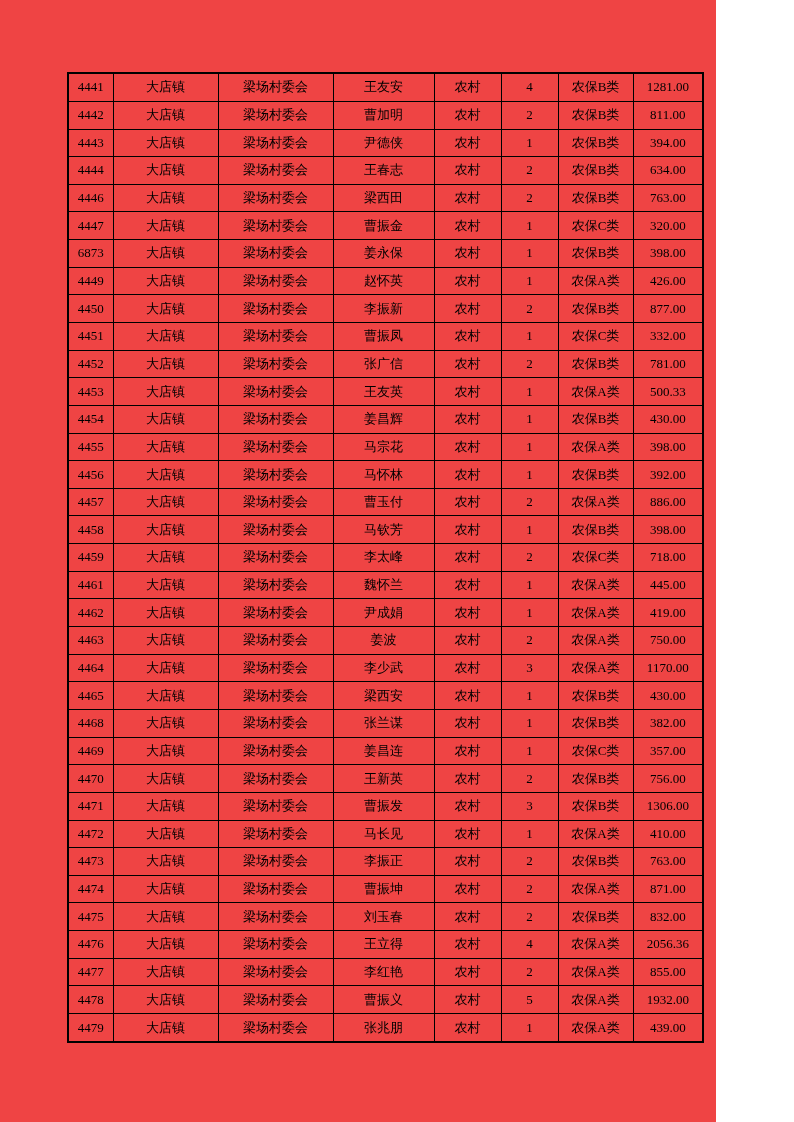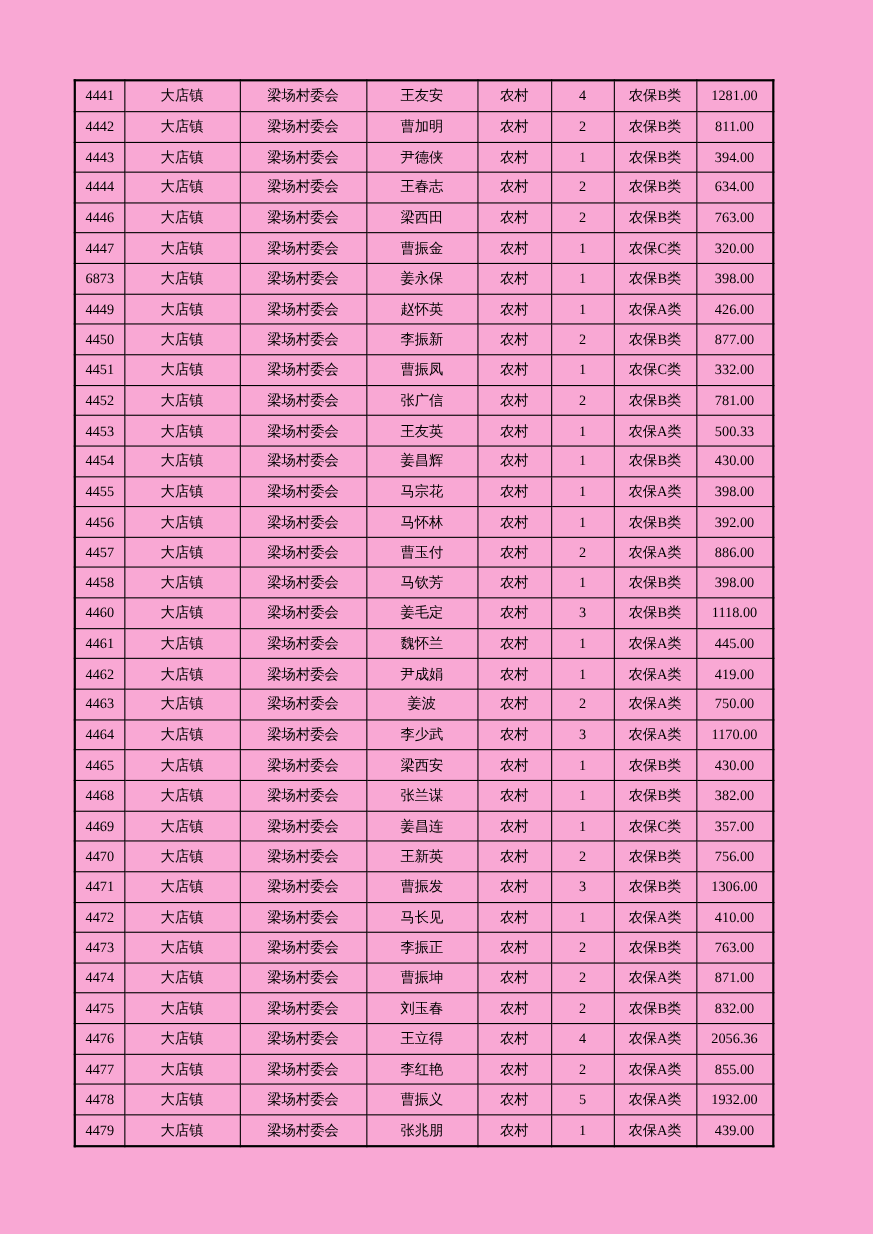--- a/index.html
+++ b/index.html
@@ -2,23 +2,23 @@
 <html><head>
 <meta charset="utf-8">
 <style>
   html, body {
     margin: 0;
     padding: 0;
     background: #ffffff;
   }
   .page {
     position: relative;
-    width: 794px;
+    width: 716px;
     height: 1122px;
-    background: #f9a8d4;
+    background: #ef4444;
     overflow: hidden;
     font-family: "Liberation Serif", "DejaVu Serif", serif;
   }
   table.grid {
     position: absolute;
     left: 67px;
     top: 72px;
     width: 635px;
     height: 971px;
     border-collapse: collapse;
@@ -217,28 +217,28 @@
     <td>4458</td>
     <td>大店镇</td>
     <td>梁场村委会</td>
     <td>马钦芳</td>
     <td>农村</td>
     <td>1</td>
     <td>农保B类</td>
     <td>398.00</td>
   </tr>
         <tr>
-    <td>4460</td>
-    <td>大店镇</td>
-    <td>梁场村委会</td>
-    <td>姜毛定</td>
-    <td>农村</td>
-    <td>3</td>
-    <td>农保B类</td>
-    <td>1118.00</td>
+    <td>4459</td>
+    <td>大店镇</td>
+    <td>梁场村委会</td>
+    <td>李太峰</td>
+    <td>农村</td>
+    <td>2</td>
+    <td>农保C类</td>
+    <td>718.00</td>
   </tr>
         <tr>
     <td>4461</td>
     <td>大店镇</td>
     <td>梁场村委会</td>
     <td>魏怀兰</td>
     <td>农村</td>
     <td>1</td>
     <td>农保A类</td>
     <td>445.00</td>

